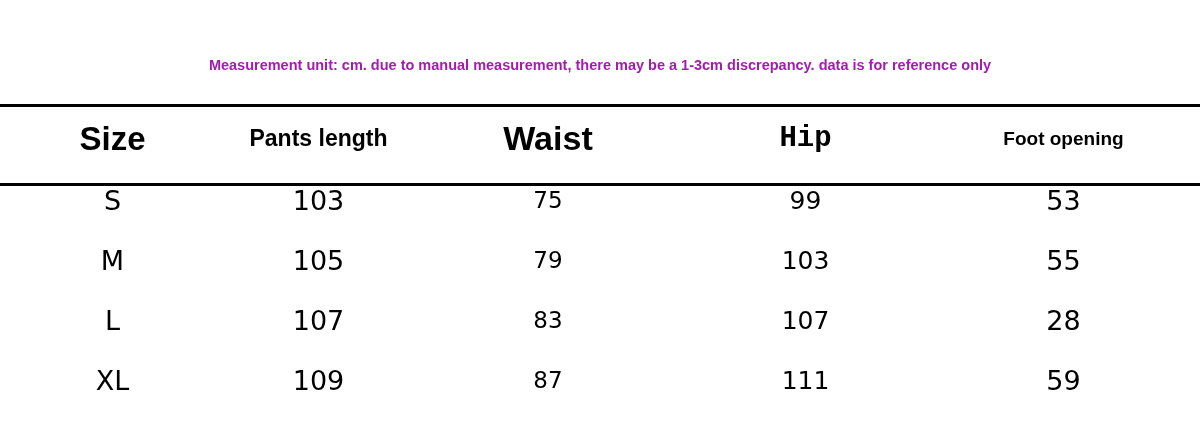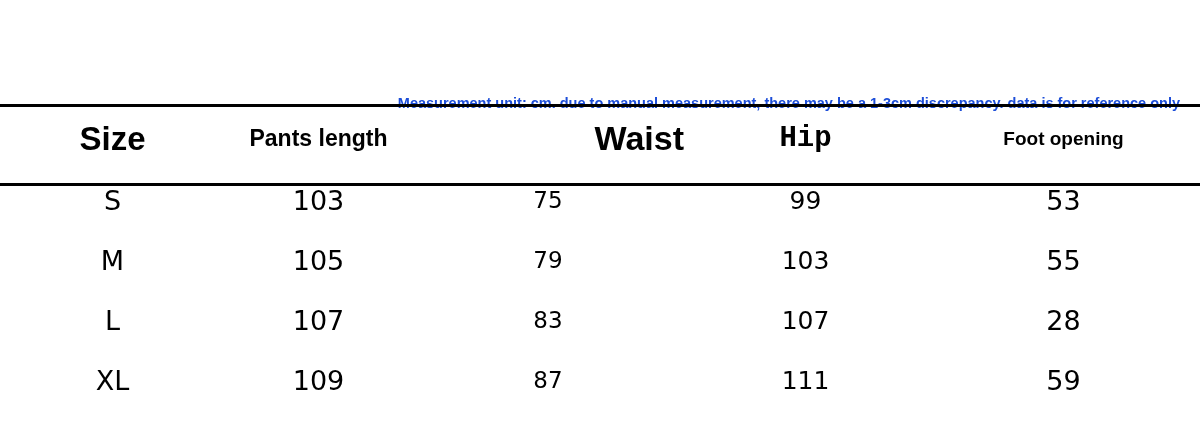--- a/index.html
+++ b/index.html
@@ -29,29 +29,28 @@
     font-weight: 400;
     letter-spacing: 0.2px;
     color: #111111;
     line-height: 1.2;
   }
   .subtitle {
     position: absolute;
     left: 0;
     right: 0;
     top: 56px;
-    text-align: right;
+    text-align: center;
     font-family: "Liberation Sans", sans-serif;
     font-size: 14.5px;
     font-weight: 700;
     line-height: 1.35;
-    color: #1d4ed8;
+    color: #a21caf;
     padding: 0 20px;
     box-sizing: border-box;
-    margin-top: 38px;
   }
   .rule {
     position: absolute;
     left: 0;
     width: 1200px;
     height: 3px;
     background: #000000;
   }
   .rule-top { top: 104px; }
   .rule-mid { top: 183px; }
@@ -72,21 +71,21 @@
 
   thead th {
     height: 63px;
     vertical-align: middle;
     text-align: center;
     font-weight: 700;
     padding: 0;
   }
   th.h-size    { font-size: 33px; font-family: "Liberation Sans", sans-serif; }
   th.h-length  { font-size: 23px; font-family: "Liberation Sans", sans-serif; }
-  th.h-waist   { font-size: 34px; font-family: "Liberation Sans", sans-serif; text-align: right; }
+  th.h-waist   { font-size: 34px; font-family: "Liberation Sans", sans-serif; }
   th.h-hip     { font-size: 29px; font-family: Liberation Mono, monospace; }
   th.h-foot    { font-size: 19px; font-family: "Liberation Sans", sans-serif; line-height: 1.15; }
 
   tbody td {
     height: 60px;
     vertical-align: middle;
     text-align: center;
     font-weight: 400;
     padding: 0;
     font-family: "DejaVu Sans", sans-serif;

